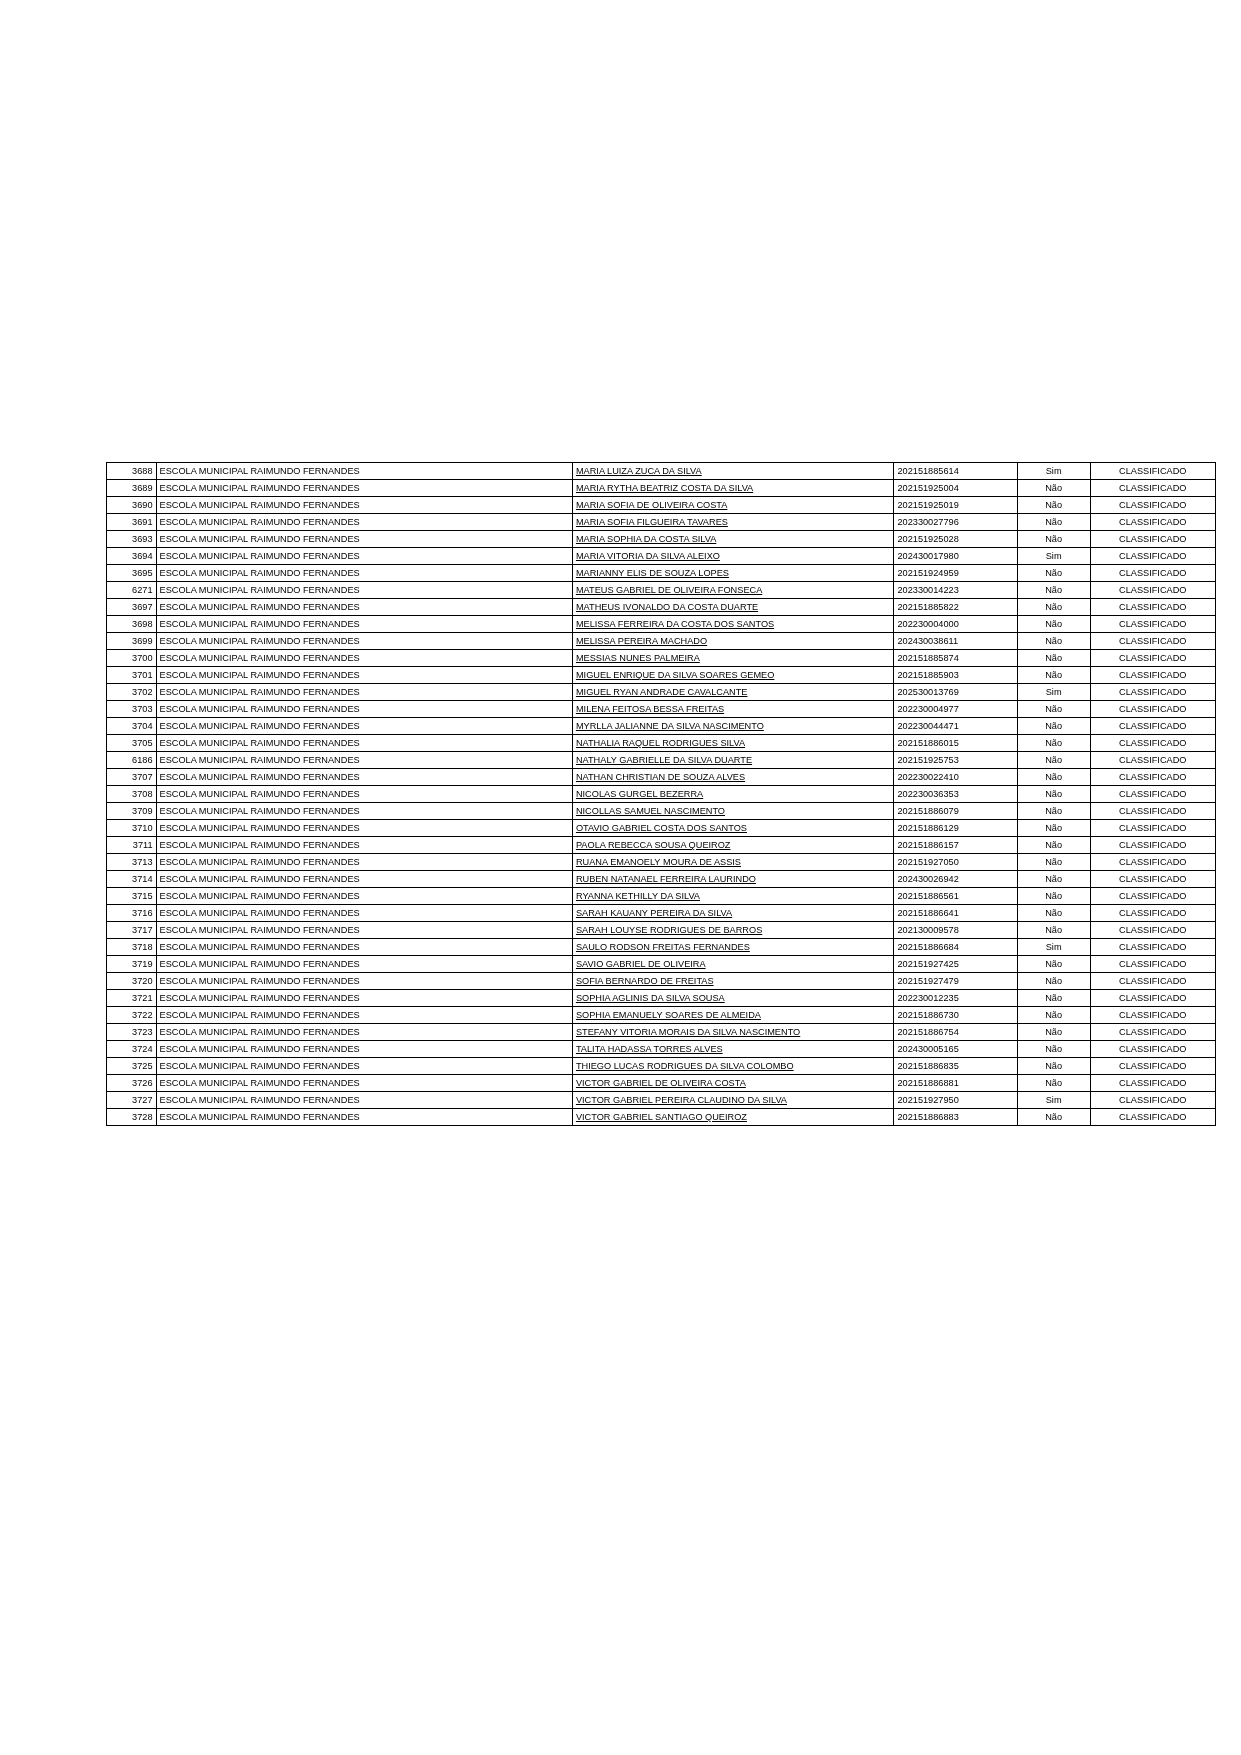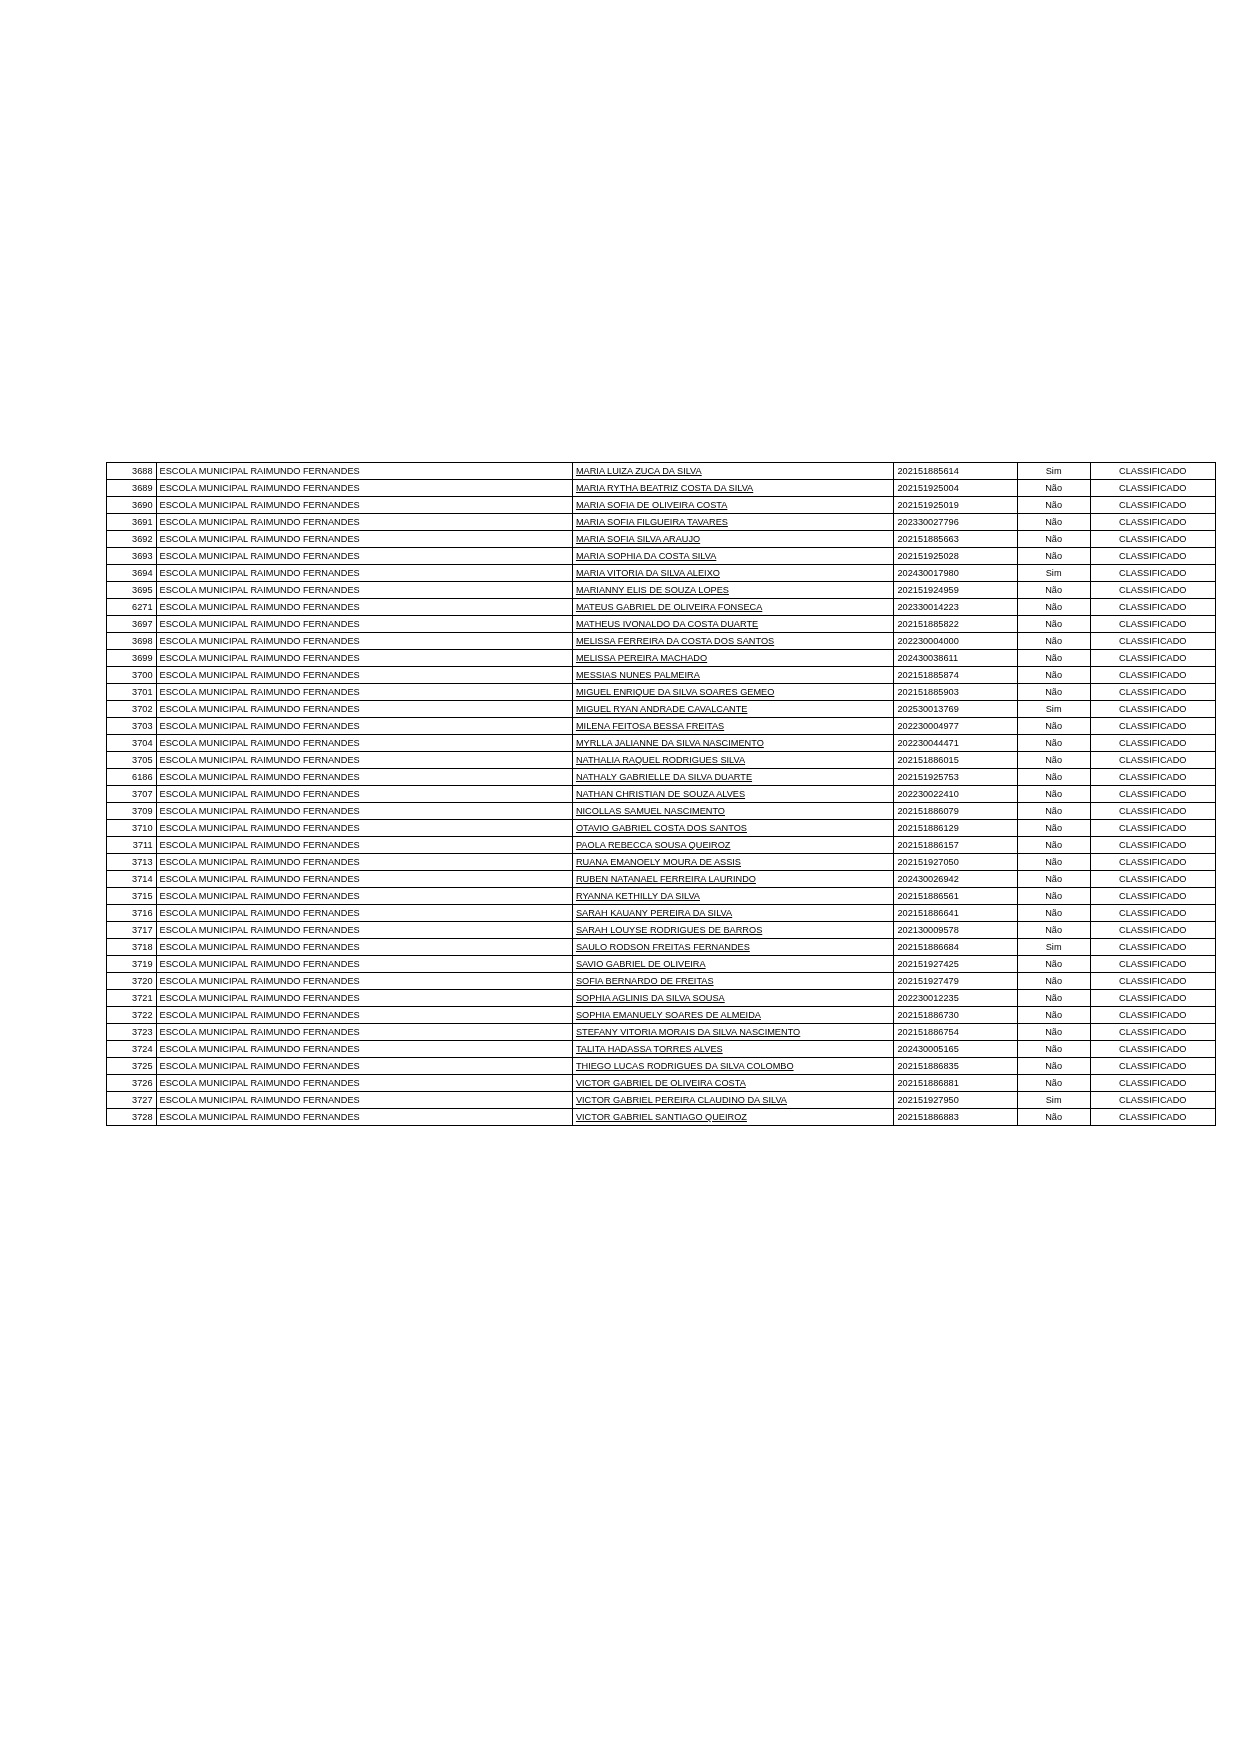--- a/index.html
+++ b/index.html
@@ -105,28 +105,20 @@
           </tr>
           <tr>
             <td class="c-seq">3691</td>
             <td class="c-school">ESCOLA MUNICIPAL RAIMUNDO FERNANDES</td>
             <td class="c-name">MARIA SOFIA FILGUEIRA TAVARES</td>
             <td class="c-insc">202330027796</td>
             <td class="c-flag">Não</td>
             <td class="c-status">CLASSIFICADO</td>
           </tr>
           <tr>
-            <td class="c-seq">3692</td>
-            <td class="c-school">ESCOLA MUNICIPAL RAIMUNDO FERNANDES</td>
-            <td class="c-name">MARIA SOFIA SILVA ARAUJO</td>
-            <td class="c-insc">202151885663</td>
-            <td class="c-flag">Não</td>
-            <td class="c-status">CLASSIFICADO</td>
-          </tr>
-          <tr>
             <td class="c-seq">3693</td>
             <td class="c-school">ESCOLA MUNICIPAL RAIMUNDO FERNANDES</td>
             <td class="c-name">MARIA SOPHIA DA COSTA SILVA</td>
             <td class="c-insc">202151925028</td>
             <td class="c-flag">Não</td>
             <td class="c-status">CLASSIFICADO</td>
           </tr>
           <tr>
             <td class="c-seq">3694</td>
             <td class="c-school">ESCOLA MUNICIPAL RAIMUNDO FERNANDES</td>
@@ -229,20 +221,28 @@
             <td class="c-name">NATHALY GABRIELLE DA SILVA DUARTE</td>
             <td class="c-insc">202151925753</td>
             <td class="c-flag">Não</td>
             <td class="c-status">CLASSIFICADO</td>
           </tr>
           <tr>
             <td class="c-seq">3707</td>
             <td class="c-school">ESCOLA MUNICIPAL RAIMUNDO FERNANDES</td>
             <td class="c-name">NATHAN CHRISTIAN DE SOUZA ALVES</td>
             <td class="c-insc">202230022410</td>
+            <td class="c-flag">Não</td>
+            <td class="c-status">CLASSIFICADO</td>
+          </tr>
+          <tr>
+            <td class="c-seq">3708</td>
+            <td class="c-school">ESCOLA MUNICIPAL RAIMUNDO FERNANDES</td>
+            <td class="c-name">NICOLAS GURGEL BEZERRA</td>
+            <td class="c-insc">202230036353</td>
             <td class="c-flag">Não</td>
             <td class="c-status">CLASSIFICADO</td>
           </tr>
           <tr>
             <td class="c-seq">3709</td>
             <td class="c-school">ESCOLA MUNICIPAL RAIMUNDO FERNANDES</td>
             <td class="c-name">NICOLLAS SAMUEL NASCIMENTO</td>
             <td class="c-insc">202151886079</td>
             <td class="c-flag">Não</td>
             <td class="c-status">CLASSIFICADO</td>

